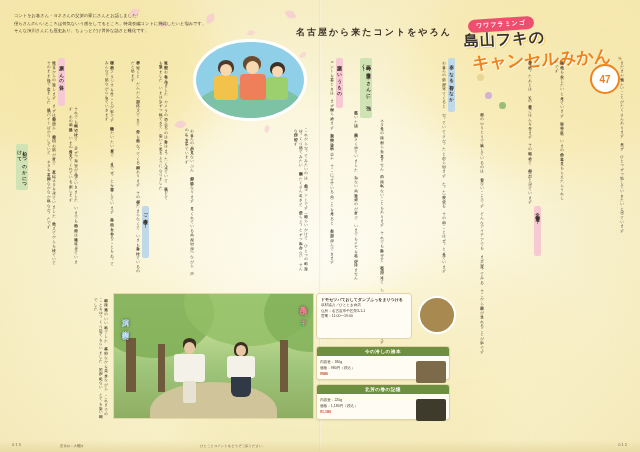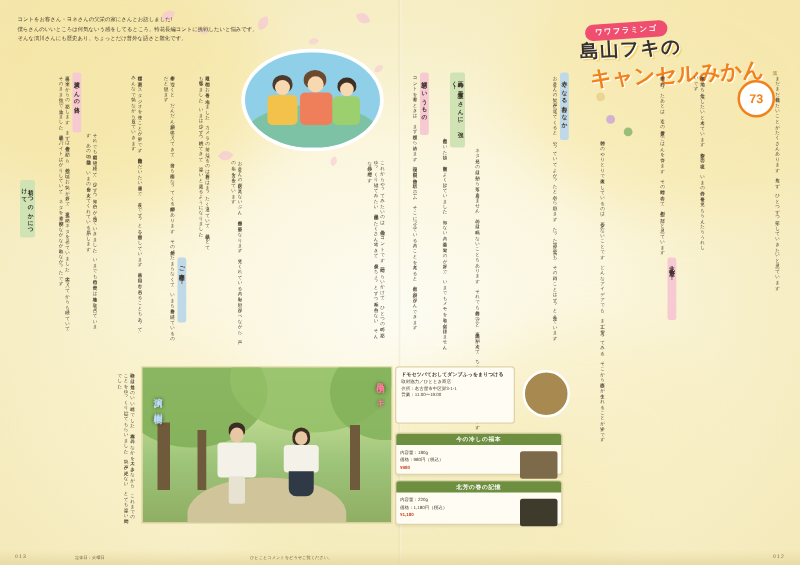--- a/index.html
+++ b/index.html
@@ -171,27 +171,28 @@
   <div class="petal s" style="left:300px;top:52px;transform:rotate(10deg)"></div>
   <div class="petal" style="left:176px;top:120px;transform:rotate(40deg)"></div>
   <div class="petal s" style="left:264px;top:126px;transform:rotate(-30deg)"></div>
 
   <div class="intro">
     <div>コントをお客さん・ヨネさんの父栄の家にさんとお話しました!</div>
     <div>僕らさんのいいところは何気ないう感をしてるところ。特花長編コントに挑戦したいと悩みです。</div>
     <div>そんな演川さんにも歴史あり。ちょっとだけ普外な語さと難化です。</div>
   </div>
 
+  <div class="headline">名古屋から来たコントをやろん</div>
 
   <div class="logo">
     <div class="ribbon">ワワフラミンゴ</div>
     <div class="big">島山フキの</div>
     <div class="big2">キャンセルみかん</div>
     <div class="numlabel">第</div>
-    <div class="numcircle">73</div>
+    <div class="numcircle">47</div>
   </div>
 
   <div class="mark" style="right:156px;top:74px"></div>
   <div class="mark" style="right:148px;top:92px;background:#c9a2d8"></div>
   <div class="mark" style="right:134px;top:102px;background:#7fb36a"></div>
 
   <div class="illus">
     <div class="hill"></div>
     <div class="hair" style="left:22px;top:18px;width:16px;height:14px;"></div>
     <div class="face" style="left:24px;top:22px;width:12px;height:12px;"></div>

